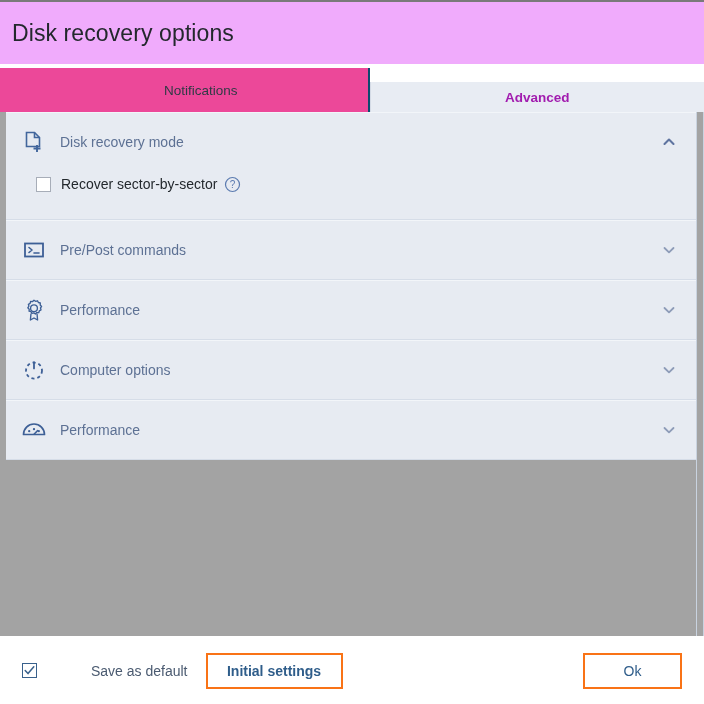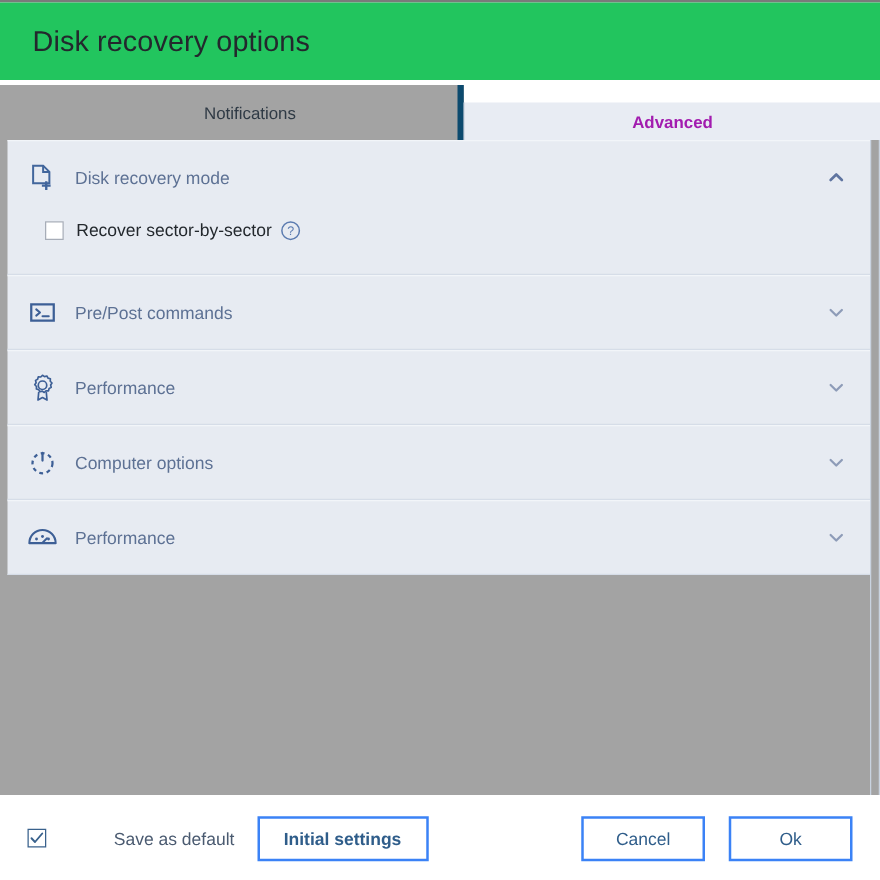--- a/index.html
+++ b/index.html
@@ -23,24 +23,24 @@
     height: 704px;
     background: #ffffff;
     border-top: 2px solid #7a7a7a;
     display: flex;
     flex-direction: column;
   }
 
   
   .titlebar {
     height: 62px;
-    background: #22c55e;
-    display: flex;
-    align-items: center;
-    padding-left: 26px;
+    background: #f0abfc;
+    display: flex;
+    align-items: center;
+    padding-left: 12px;
     flex: 0 0 auto;
   }
   .title-text {
     font-size: 23px;
     font-weight: 400;
     color: #23282d;
     letter-spacing: 0.1px;
   }
 
   
@@ -54,24 +54,24 @@
   .tab {
     flex: 1 1 0;
     display: flex;
     align-items: center;
     justify-content: center;
     font-size: 13.5px;
     cursor: pointer;
     position: relative;
   }
   .tab.inactive {
-    background: #a3a3a3;
+    background: #ec4899;
     color: #2f3a45;
     margin-top: 4px;
-    border-right: 5px solid #0c4a6e;
+    border-right: 2px solid #0c4a6e;
     padding-left: 34px;
   }
   .tab.active {
     background: #e8ecf3;
     color: #a21caf;
     font-weight: bold;
     margin-top: 18px;
     border-left: 1px solid #d4dbe6;
   }
 
@@ -185,21 +185,21 @@
   }
   .checkbox.checked svg { display: block; }
   .save-default-label {
     font-size: 14px;
     color: #4a5a70;
     margin-left: 44px;
   }
   .btn {
     font-family: "Liberation Sans", sans-serif;
     font-size: 14px;
-    border: 2px solid #3b82f6;
+    border: 2px solid #f97316;
     background: #ffffff;
     color: #2f5d8a;
     height: 36px;
     cursor: pointer;
     padding: 0 16px;
   }
   .btn.initial {
     font-weight: bold;
     width: 137px;
   }
@@ -340,17 +340,16 @@
           <path d="M2.2 6.6 L5 9.6 L10.8 2.8" fill="none" stroke="#39618c" stroke-width="1.5" stroke-linecap="round" stroke-linejoin="round"></path>
         </svg>
       </span>
       <span class="save-default-label">Save as default</span>
     </div>
 
     <button class="btn initial">Initial settings</button>
 
     <span class="spacer"></span>
 
-    <button class="btn cancel">Cancel</button>
     <button class="btn ok">Ok</button>
   </div>
 
 </div>
 
 </body></html>

